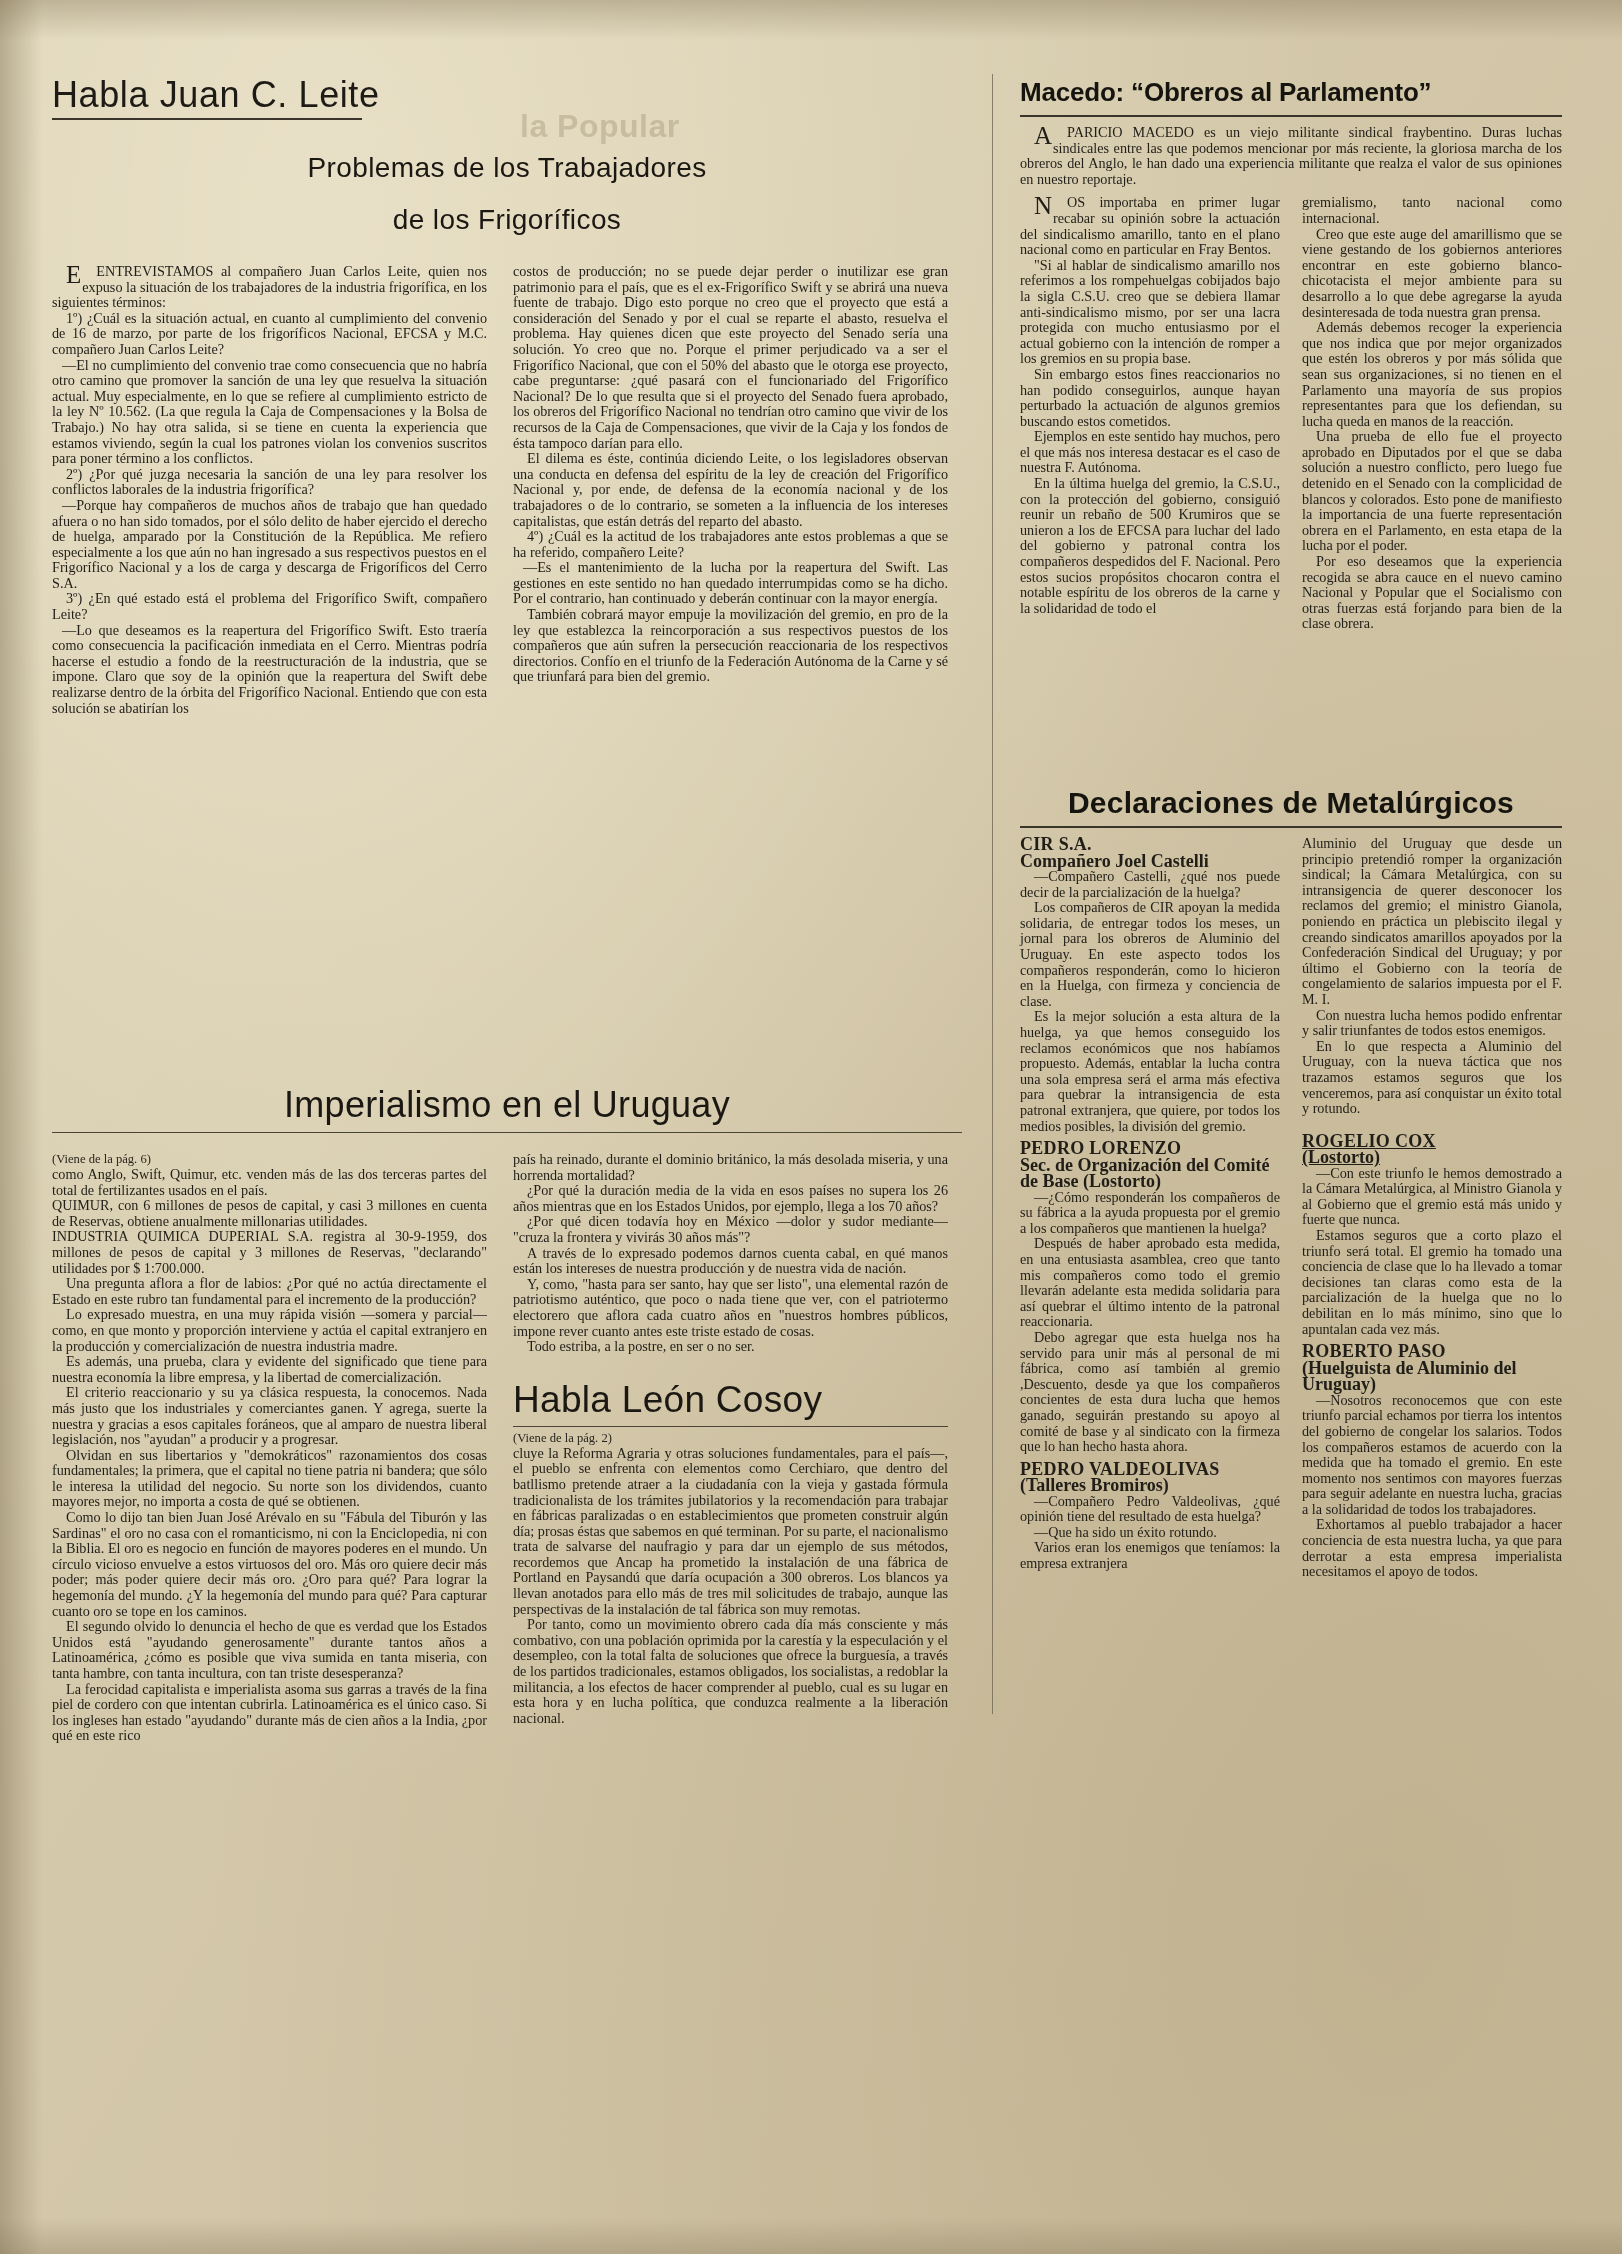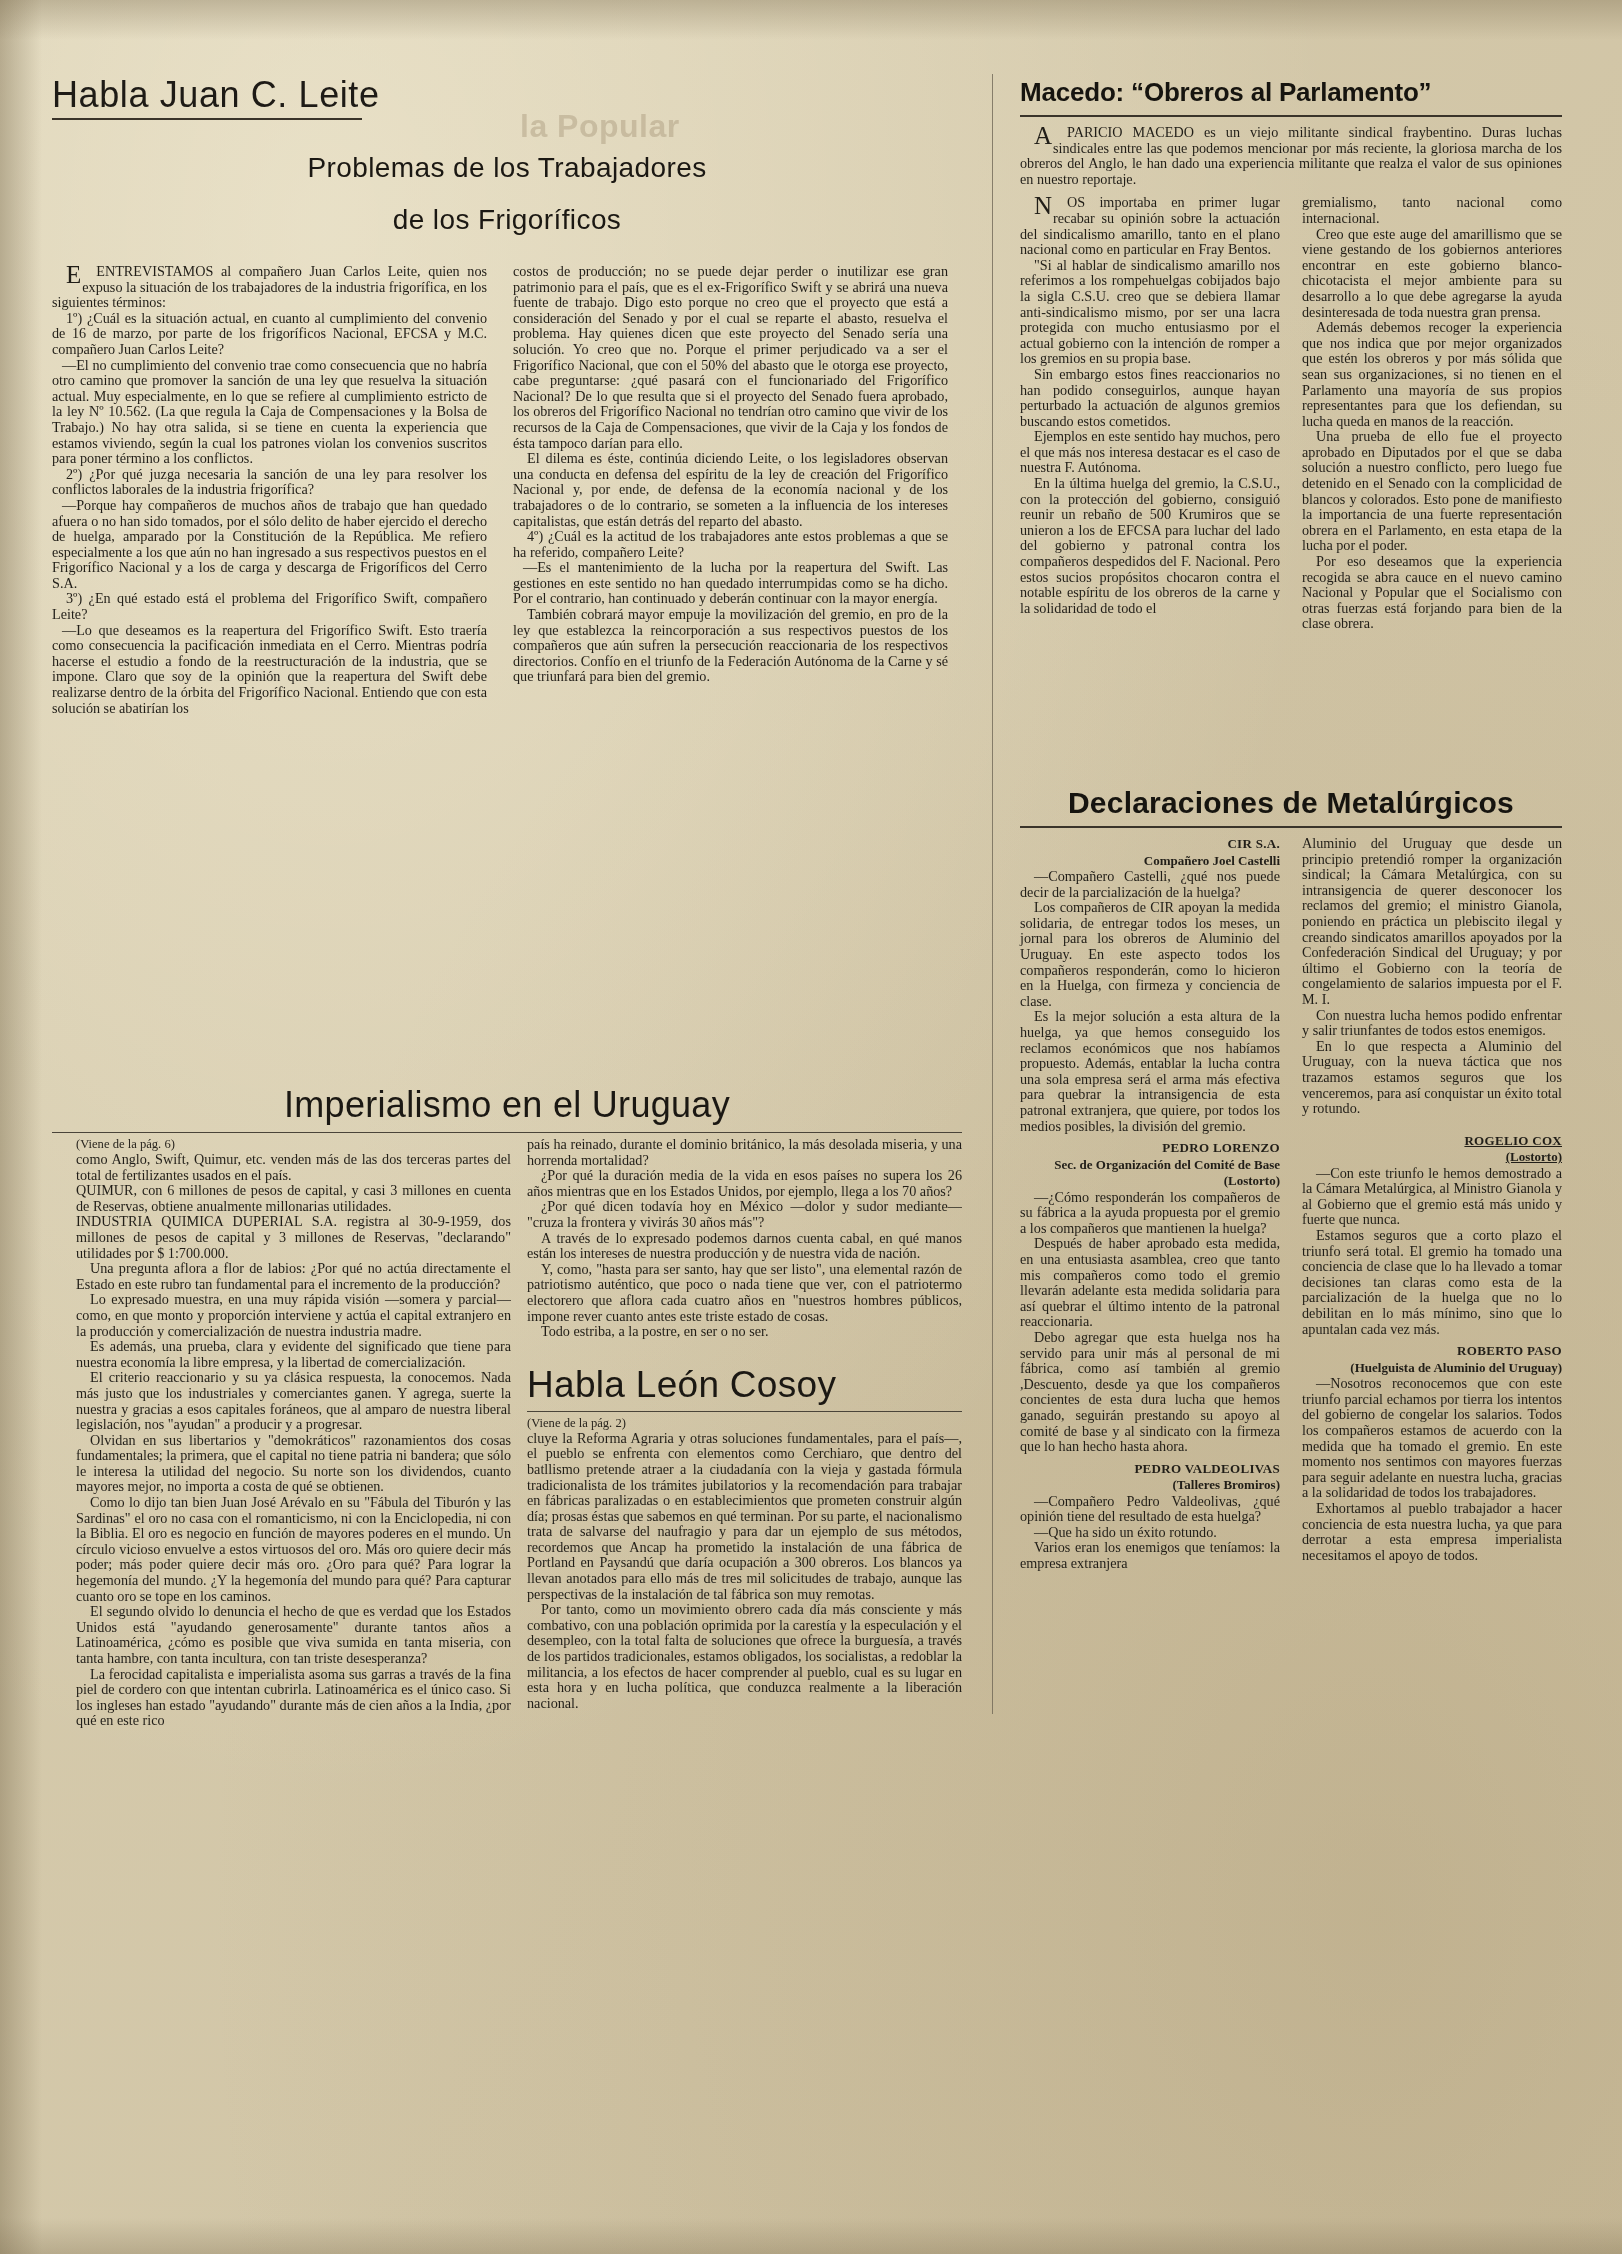--- a/index.html
+++ b/index.html
@@ -134,23 +134,23 @@
     width: 0;
     border-left: 1px solid #6a6252;
     opacity: 0.75;
   }
   .note-ref {
     font-size: 12.6px;
     font-style: normal;
     color: #2a261f;
   }
   .sub-head {
-    text-align: right;
+    text-align: left;
     font-family: "Liberation Serif", serif;
-    font-size: 13px;
+    font-size: 18px;
     font-weight: 700;
     line-height: 16.5px;
   }
   .sub-head .name {
     letter-spacing: 0.3px;
   }
   .ghost {
     position: absolute;
     font-family: "Liberation Sans", sans-serif;
     font-weight: 700;
@@ -201,21 +201,21 @@
           <p class="dash">—Es el mantenimiento de la lucha por la reapertura del Swift. Las gestiones en este sentido no han quedado interrumpidas como se ha dicho. Por el contrario, han continuado y deberán continuar con la mayor energía.</p>
           <p>También cobrará mayor empuje la movilización del gremio, en pro de la ley que establezca la reincorporación a sus respectivos puestos de los compañeros que aún sufren la persecución reaccionaria de los respectivos directorios. Confío en el triunfo de la Federación Autónoma de la Carne y sé que triunfará para bien del gremio.</p>
         </div>
       </div>
     </div>
 
     <div style="position:absolute; left:0px; top:1010px; width:910px;">
       <div class="headline-section" style="text-align:center;">Imperialismo en el Uruguay</div>
       <div class="rule-thin" style="width:100%; margin-top:6px;"></div>
 
-      <div style="display:flex; gap:16px; margin-top:4px;justify-content:flex-end;">
+      <div style="display:flex; gap:26px; margin-top:19px;">
         <div style="width:435px;">
           <div class="note-ref">(Viene de la pág. 6)</div>
           <div class="body-text">
             <p class="noindent">como Anglo, Swift, Quimur, etc. venden más de las dos terceras partes del total de fertilizantes usados en el país.</p>
             <p class="noindent">QUIMUR, con 6 millones de pesos de capital, y casi 3 millones en cuenta de Reservas, obtiene anualmente millonarias utilidades.</p>
             <p class="noindent">INDUSTRIA QUIMICA DUPERIAL S.A. registra al 30-9-1959, dos millones de pesos de capital y 3 millones de Reservas, "declarando" utilidades por $ 1:700.000.</p>
             <p>Una pregunta aflora a flor de labios: ¿Por qué no actúa directamente el Estado en este rubro tan fundamental para el incremento de la producción?</p>
             <p>Lo expresado muestra, en una muy rápida visión —somera y parcial— como, en que monto y proporción interviene y actúa el capital extranjero en la producción y comercialización de nuestra industria madre.</p>
             <p>Es además, una prueba, clara y evidente del significado que tiene para nuestra economía la libre empresa, y la libertad de comercialización.</p>
             <p>El criterio reaccionario y su ya clásica respuesta, la conocemos. Nada más justo que los industriales y comerciantes ganen. Y agrega, suerte la nuestra y gracias a esos capitales foráneos, que al amparo de nuestra liberal legislación, nos "ayudan" a producir y a progresar.</p>

